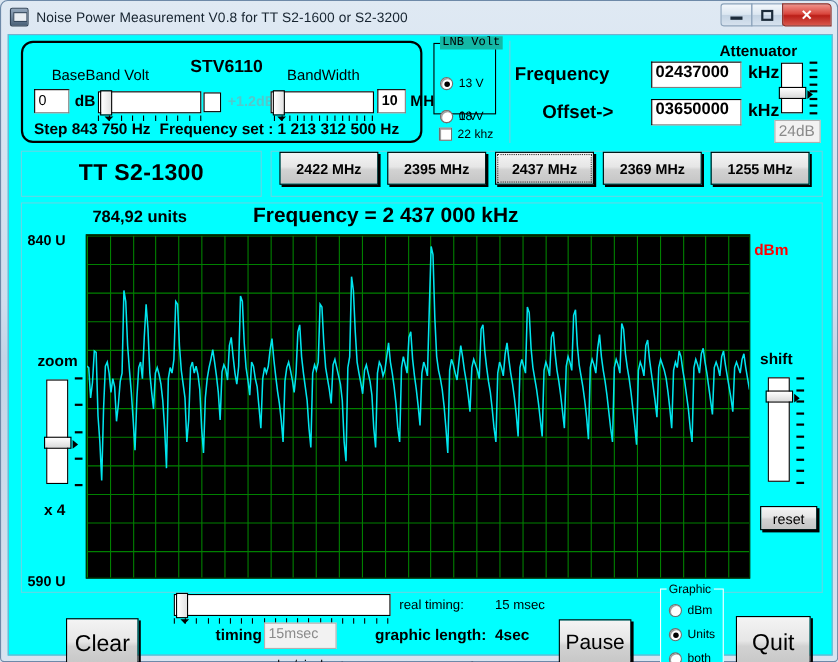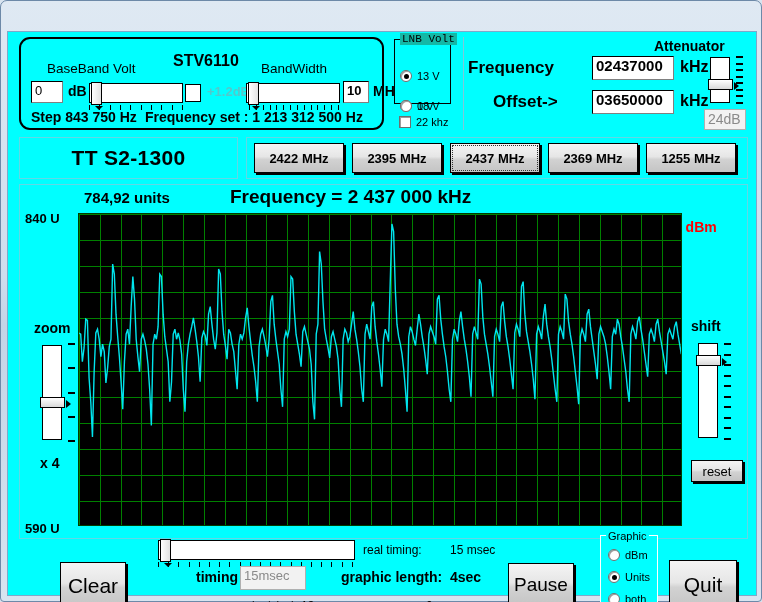--- a/index.html
+++ b/index.html
@@ -230,21 +230,21 @@
     width: 219px; height: 42px;
     background: #00ffff; border: 1px solid #63d8e4;
     display:flex; align-items:center; justify-content:center;
   }
   #device-name { font-size: 21px; font-weight: bold; color:#000; letter-spacing:.3px;}
 
   #preset-bar {
     position: absolute; left: 238px; top: 105px;
     width: 502px; height: 42px;
     border: 1px solid #63d8e4;
-    display:flex; align-items:center; gap: 8px;
+    display:flex; gap: 8px;
     padding-left: 7px;
   }
   .btn {
     background: linear-gradient(to bottom,#f4f4f4 0%,#e6e6e6 45%,#d2d2d2 55%,#c4c4c4 100%);
     border: 1px solid #000;
     box-shadow: 2px 2px 0 #000;
     font-size: 13px; font-weight: bold; color: #000;
     display:flex; align-items:center; justify-content:center;
     font-family: "Liberation Sans", sans-serif;
     cursor: default;
@@ -314,20 +314,35 @@
   #graphic-caption {
     position:absolute; left:598px; top:498px; background:#00ffff; padding:0 2px;
     font-size:11px; color:#000;
   }
 </style>
 </head>
 <body>
 
 <div id="window">
 
+  <div id="titlebar">
+    <div id="app-icon"></div>
+    <div id="title-text">Noise Power Measurement V0.8 for TT S2-1600 or S2-3200</div>
+    <div id="win-buttons">
+      <div class="winbtn min">
+          <span class="glyph-min"></span>
+        </div>
+      <div class="winbtn max">
+          <span class="glyph-max"></span>
+        </div>
+      <div class="winbtn close">
+          <span>✕</span>
+        </div>
+    </div>
+  </div>
 
   <div id="client">
 
     <div id="stv-panel">
       <div class="lbl" id="bb-gain-label">BaseBand Volt</div>
       <div class="lbl" id="stv-title">STV6110</div>
       <div class="lbl" id="bw-label">BandWidth</div>
 
       <div class="textbox" id="bb-gain-box">0</div>
       <div class="lbl b" id="bb-db">dB</div>

